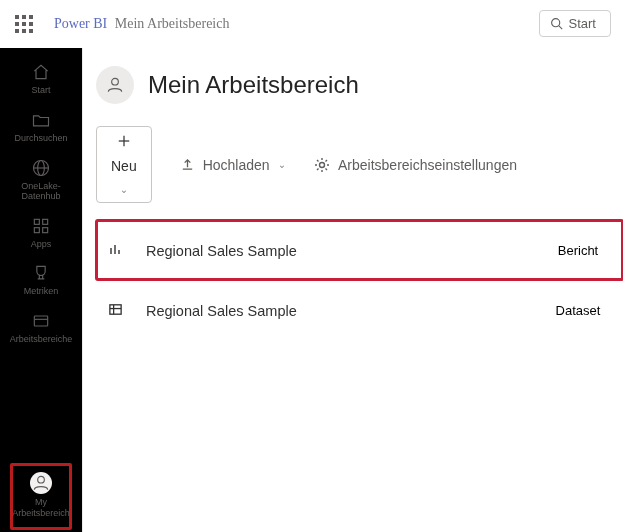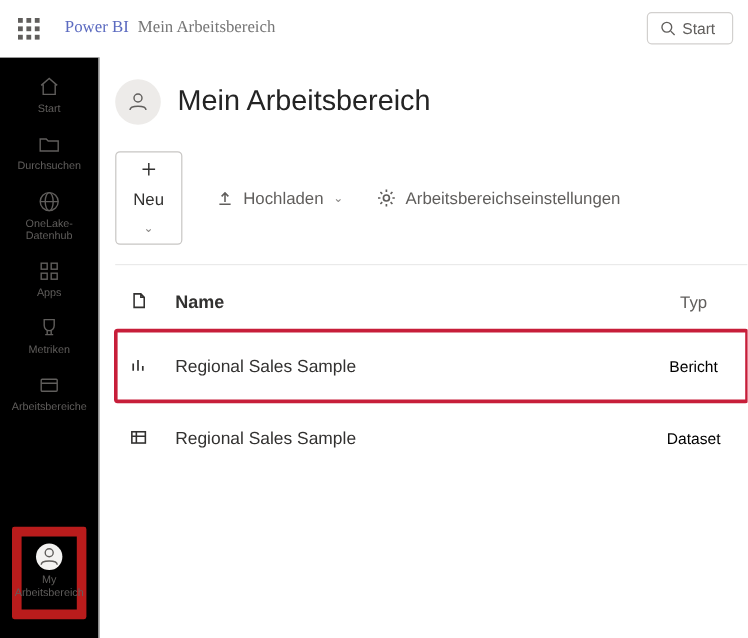--- a/index.html
+++ b/index.html
@@ -69,24 +69,24 @@
     gap: 4px;
     color: #605e5c;
     cursor: pointer;
     font-size: 9px;
     text-align: center;
     line-height: 1.1;
   }
   .rail-item svg, .rail-item .ico { width: 20px; height: 20px; }
   .rail-spacer { flex: 1; }
   .rail-item.highlighted {
-    border: 8px solid #b91c1c;
+    border: 3px solid #b91c1c;
     border-radius: 2px;
     width: 62px;
-    margin-bottom: 16px;
+    margin-bottom: 2px;
     text-align: center;
   }
   .rail-item .avatar-small {
     width: 22px; height: 22px; border-radius: 50%;
     background: #f3f2f1; display:flex; align-items:center; justify-content:center;
   }
   
   .main {
     position: absolute;
     left: 68px; top: 48px; right: 0; bottom: 0;
@@ -271,29 +271,20 @@
     </div>
     <div class="tool-link">
       <svg viewBox="0 0 16 16" width="16" height="16">
           <circle cx="8" cy="8" r="2.5"></circle>
           <path d="M8 1 V3 M8 13 V15 M1 8 H3 M13 8 H15 M3 3 L4.5 4.5 M11.5 11.5 L13 13 M3 13 L4.5 11.5 M11.5 4.5 L13 3"></path>
         </svg>
       <span>Arbeitsbereichseinstellungen</span>
     </div>
   </div>
 
-  <div class="table-head">
-    <div class="col-icon">
-      <svg viewBox="0 0 16 16" width="15" height="15">
-          <path d="M4 2 H10 L13 5 V14 H4 Z M10 2 V5 H13"></path>
-        </svg>
-    </div>
-    <div class="col-name">Name</div>
-    <div class="col-type">Typ</div>
-  </div>
 
   <div class="row highlighted">
     <div class="col-icon">
       <svg viewBox="0 0 16 16" width="16" height="16">
           <line x1="3" y1="13" x2="3" y2="7"></line>
           <line x1="7" y1="13" x2="7" y2="4"></line>
           <line x1="11" y1="13" x2="11" y2="9"></line>
         </svg>
     </div>
     <div class="col-name">Regional Sales Sample</div>

